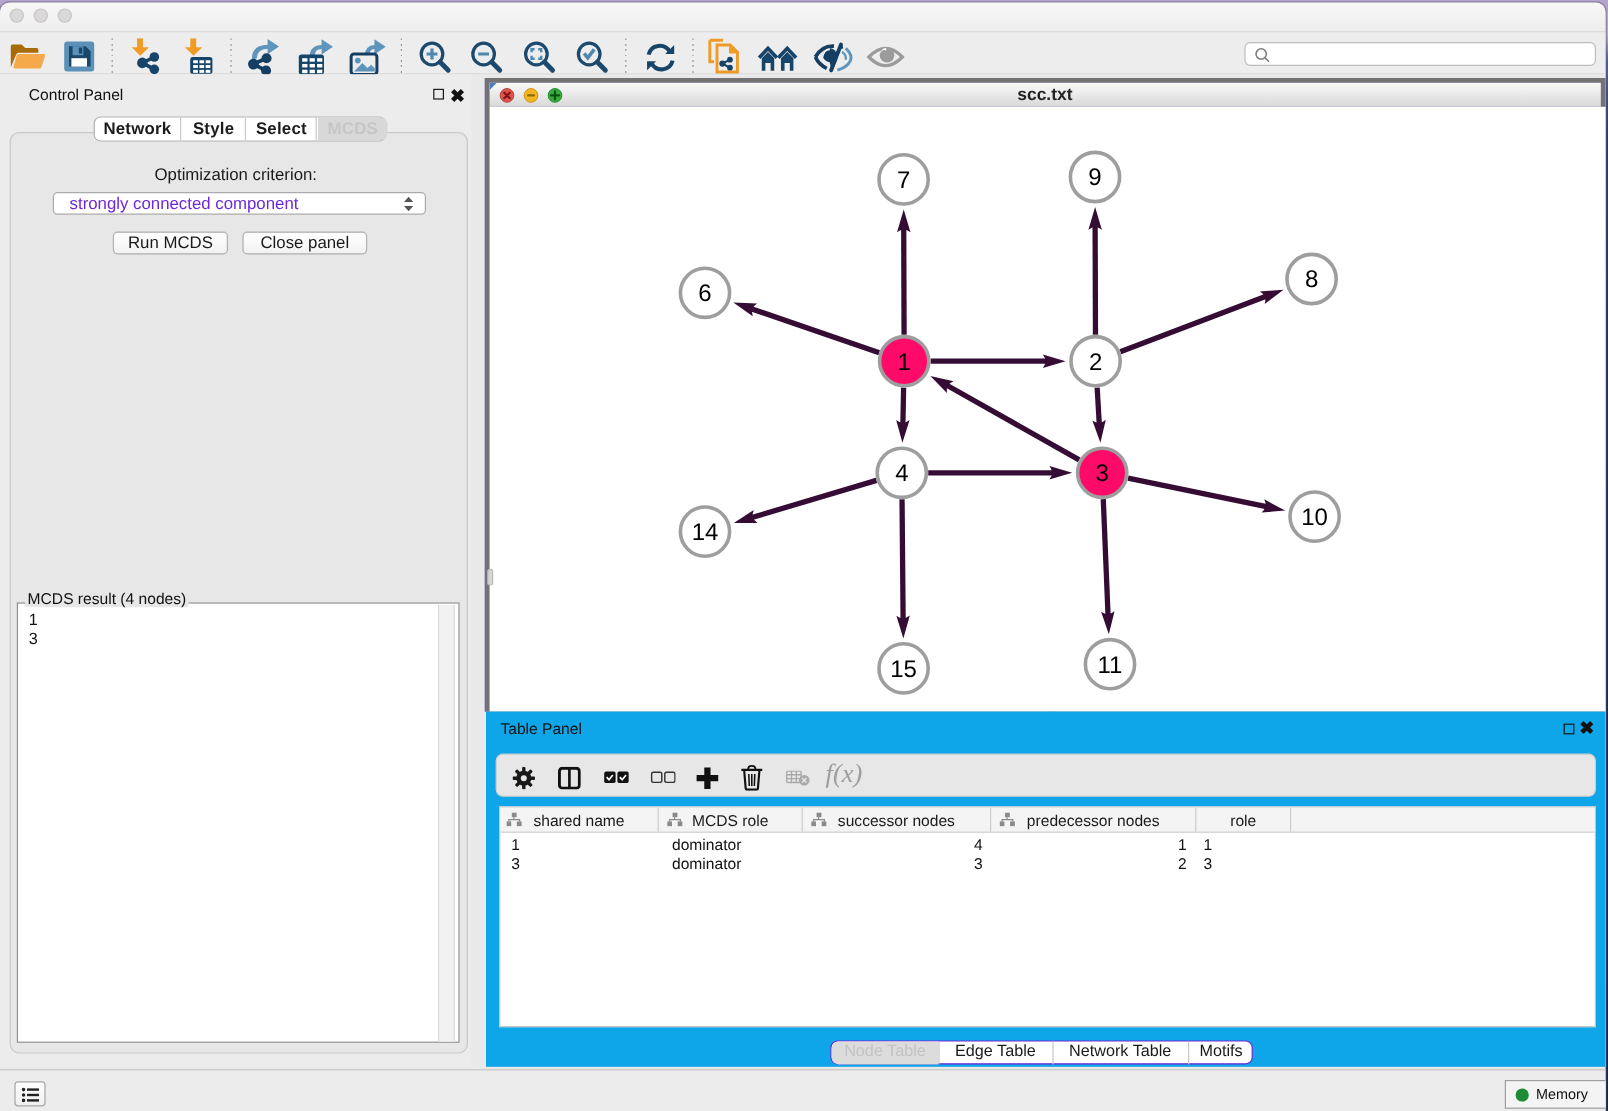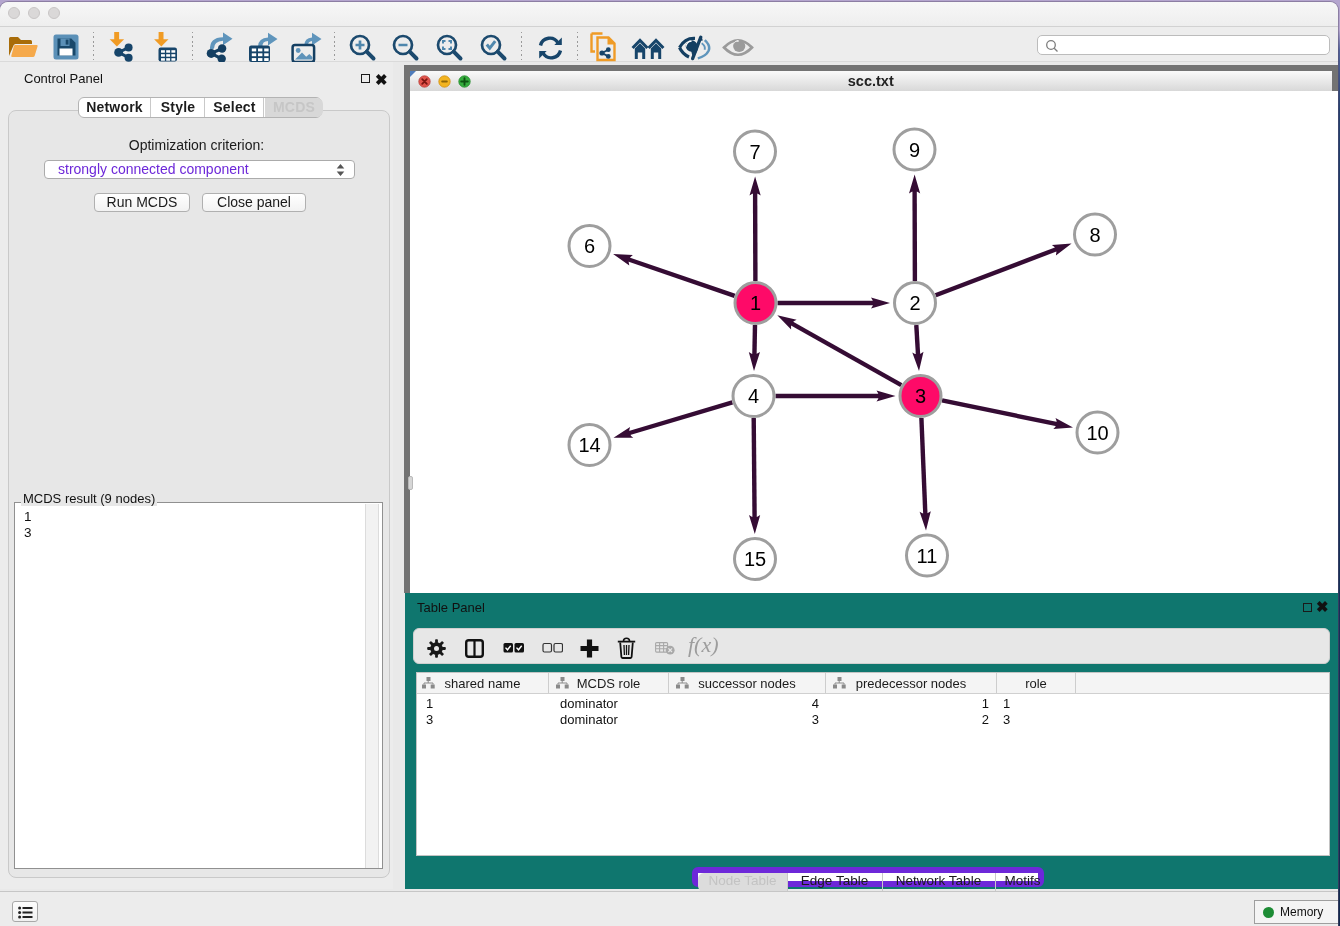--- a/index.html
+++ b/index.html
@@ -25,33 +25,33 @@
 .tab { position:absolute; top:0; height:19px; line-height:18px; text-align:center; color:#1c1c1c; font-weight:bold; letter-spacing:0.2px; }
 #cp-box { position:absolute; left:8px; top:48px; width:382px; height:768px; background:#e7e7e7; border:1px solid #c9c9c9; border-radius:8px; }
 #opt-label { position:absolute; left:0; top:74.5px; width:100%; text-align:center; font-size:14px; color:#1a1a1a; }
 #dropdown { position:absolute; left:44px; top:98px; width:311px; height:19px; background:#fff; border:1px solid #ababab; border-radius:4px; font-size:14px; color:#6d28d9; line-height:17px; padding-left:13px; }
 .btn { position:absolute; top:131px; height:19px; background:linear-gradient(#ffffff,#f2f2f2); border:1px solid #b0b0b0; border-radius:4px; font-size:14px; color:#1a1a1a; text-align:center; line-height:17px; }
 #fieldset { position:absolute; left:14px; top:440px; width:369px; height:367px; border:1px solid #909090; background:#fff; }
 #fs-label { position:absolute; left:21px; top:429px; font-size:13px; color:#111; background:#e7e7e7; padding:0 2px; }
 #fs-scroll { position:absolute; right:3px; top:1px; width:14px; height:364px; background:#f2f2f2; border-left:1px solid #dcdcdc; border-right:1px solid #dcdcdc; }
 #fs-text { position:absolute; left:9px; top:5.5px; font-size:13.5px; color:#111; line-height:16px; }
 
-#netframe { position:absolute; left:404px; top:2.5px; width:933.5px; height:528px; border:6px solid #737373; background:#8b5cf6; }
+#netframe { position:absolute; left:404px; top:2.5px; width:933.5px; height:528px; border:4px solid #737373; background:#8b5cf6; }
 #nf-title { position:absolute; left:0; top:0; width:100%; height:21px; background:linear-gradient(#fafafa,#d8d8d8); border-bottom:1px solid #a8a8a8; }
 #nf-name { position:absolute; top:2px; width:100%; text-align:center; font-size:14.5px; font-weight:bold; color:#222; }
 #canvas { position:absolute; left:0; top:20.5px; width:931.5px; height:504px; background:#fff; }
 
-#tablepanel { position:absolute; left:405px; top:531px; width:933px; height:296px; background:#0f766e; }
+#tablepanel { position:absolute; left:405px; top:531px; width:933px; height:296px; background:#0ea5e9; }
 #tp-hdr { position:absolute; left:12px; top:6.5px; font-size:13px; color:#111; }
 #tp-toolbar { position:absolute; left:8px; top:35px; width:917px; height:36px; background:#e7e7e7; border:1px solid #cfcfcf; border-radius:6px;padding-left:41px; }
 #tp-table { position:absolute; left:11px; top:79px; width:914px; height:184px; background:#fff; border:1px solid #c3c3c3; }
 #tp-thead { position:absolute; left:0; top:0; width:100%; height:21px; background:#f4f4f4; border-bottom:1px solid #d0d0d0; font-size:13px; color:#1a1a1a; }
 .th { position:absolute; top:0; height:20px; line-height:22px; text-align:center; border-right:1px solid #cdcdcd; }
 .td { position:absolute; font-size:13px; color:#111; height:16px; line-height:16px; }
-#tp-tabs { position:absolute; left:287px; top:274px; width:352px; height:20px; border:6px solid #6d28d9; border-radius:6px; background:#fff; font-size:13px; }
+#tp-tabs { position:absolute; left:287px; top:274px; width:352px; height:20px; border:1px solid #6d28d9; border-radius:6px; background:#fff; font-size:13px; }
 .btab { position:absolute; top:0; height:19px; line-height:13px; padding-top:1px; font-size:13.5px; text-align:center; color:#1a1a1a; font-weight:500; }
 
 #listbtn { position:absolute; left:12px; top:9px; width:26px; height:21px; background:linear-gradient(#fdfdfd,#f0f0f0); border:1px solid #a8a8a8; border-radius:3px; }
 #membtn { position:absolute; left:1254px; top:8px; width:86px; height:24px; background:#f4f4f4; border:1px solid #9e9e9e; font-size:12px; color:#111; line-height:19px; }
 </style>
 </head>
 <body>
 <div id="win">
   <div id="titlebar">
     <div class="tl" style="left:8px;"></div>
@@ -224,21 +224,21 @@
         <svg class="abs" style="right:8px; top:2px;" width="11" height="14" viewBox="0 0 11 14">
           <path d="M5.5,1 L9.3,5.4 H1.7 Z M5.5,13 L1.7,8.6 H9.3 Z" fill="#555"></path>
         </svg>
       </div>
       <div class="btn" style="left:94px; width:96px;">Run MCDS</div>
       <div class="btn" style="left:202px; width:104px;">Close panel</div>
       <div id="fieldset">
           <div id="fs-scroll"></div>
           <div id="fs-text">1<br>3</div>
         </div>
-      <div id="fs-label">MCDS result (9 nodes)</div>
+      <div id="fs-label">MCDS result (4 nodes)</div>
     </div>
     <div id="netframe">
       <div id="nf-title">
         <div id="nf-name">scc.txt</div>
         <svg class="abs" style="left:8px; top:4.5px;" width="64" height="13" viewBox="0 0 64 13">
           <circle cx="6.5" cy="6.5" r="5.7" fill="#e1544c" stroke="#b8423c" stroke-width="0.8"></circle>
           <path d="M4.2,4.2 L8.8,8.8 M8.8,4.2 L4.2,8.8" stroke="#7c1612" stroke-width="1.8" stroke-linecap="round"></path>
           <circle cx="26.5" cy="6.5" r="5.7" fill="#f3b420" stroke="#cf9015" stroke-width="0.8"></circle>
           <rect x="3.2" y="5.6" width="6.6" height="1.9" rx="0.9" fill="#8f6607" transform="translate(20,0)"></rect>
           <circle cx="46.5" cy="6.5" r="5.7" fill="#35ad3e" stroke="#268a2e" stroke-width="0.8"></circle>

